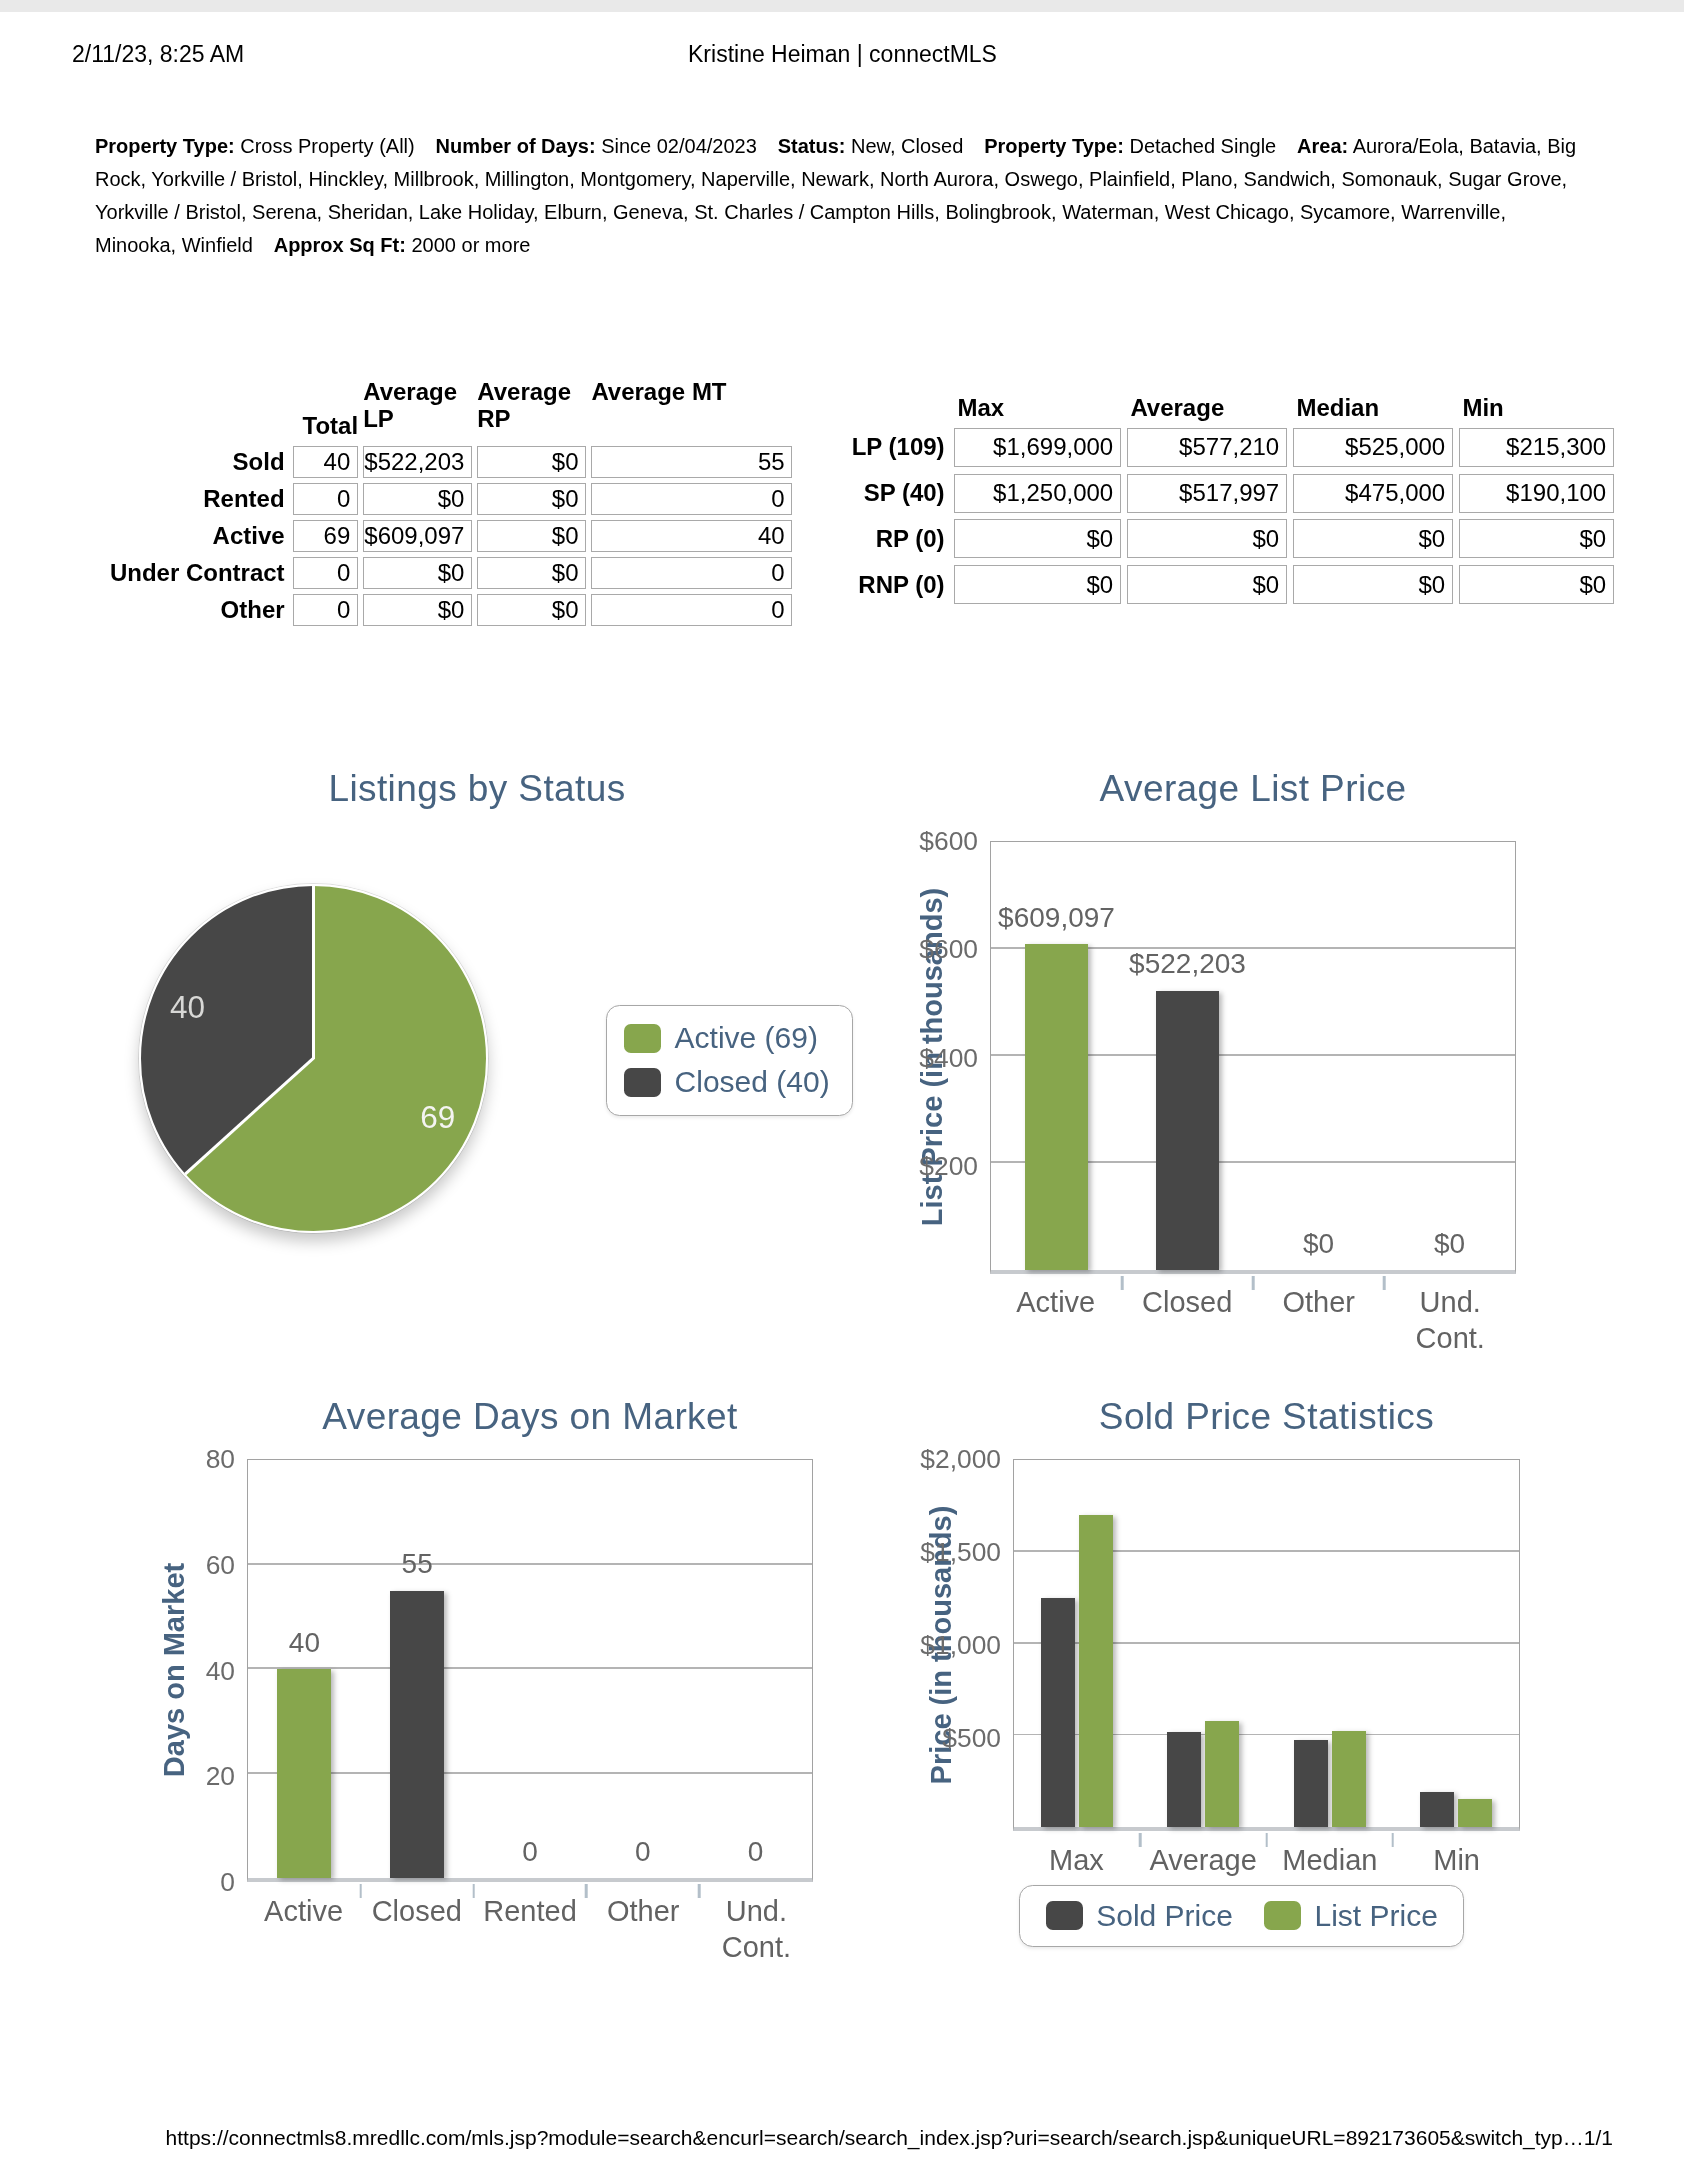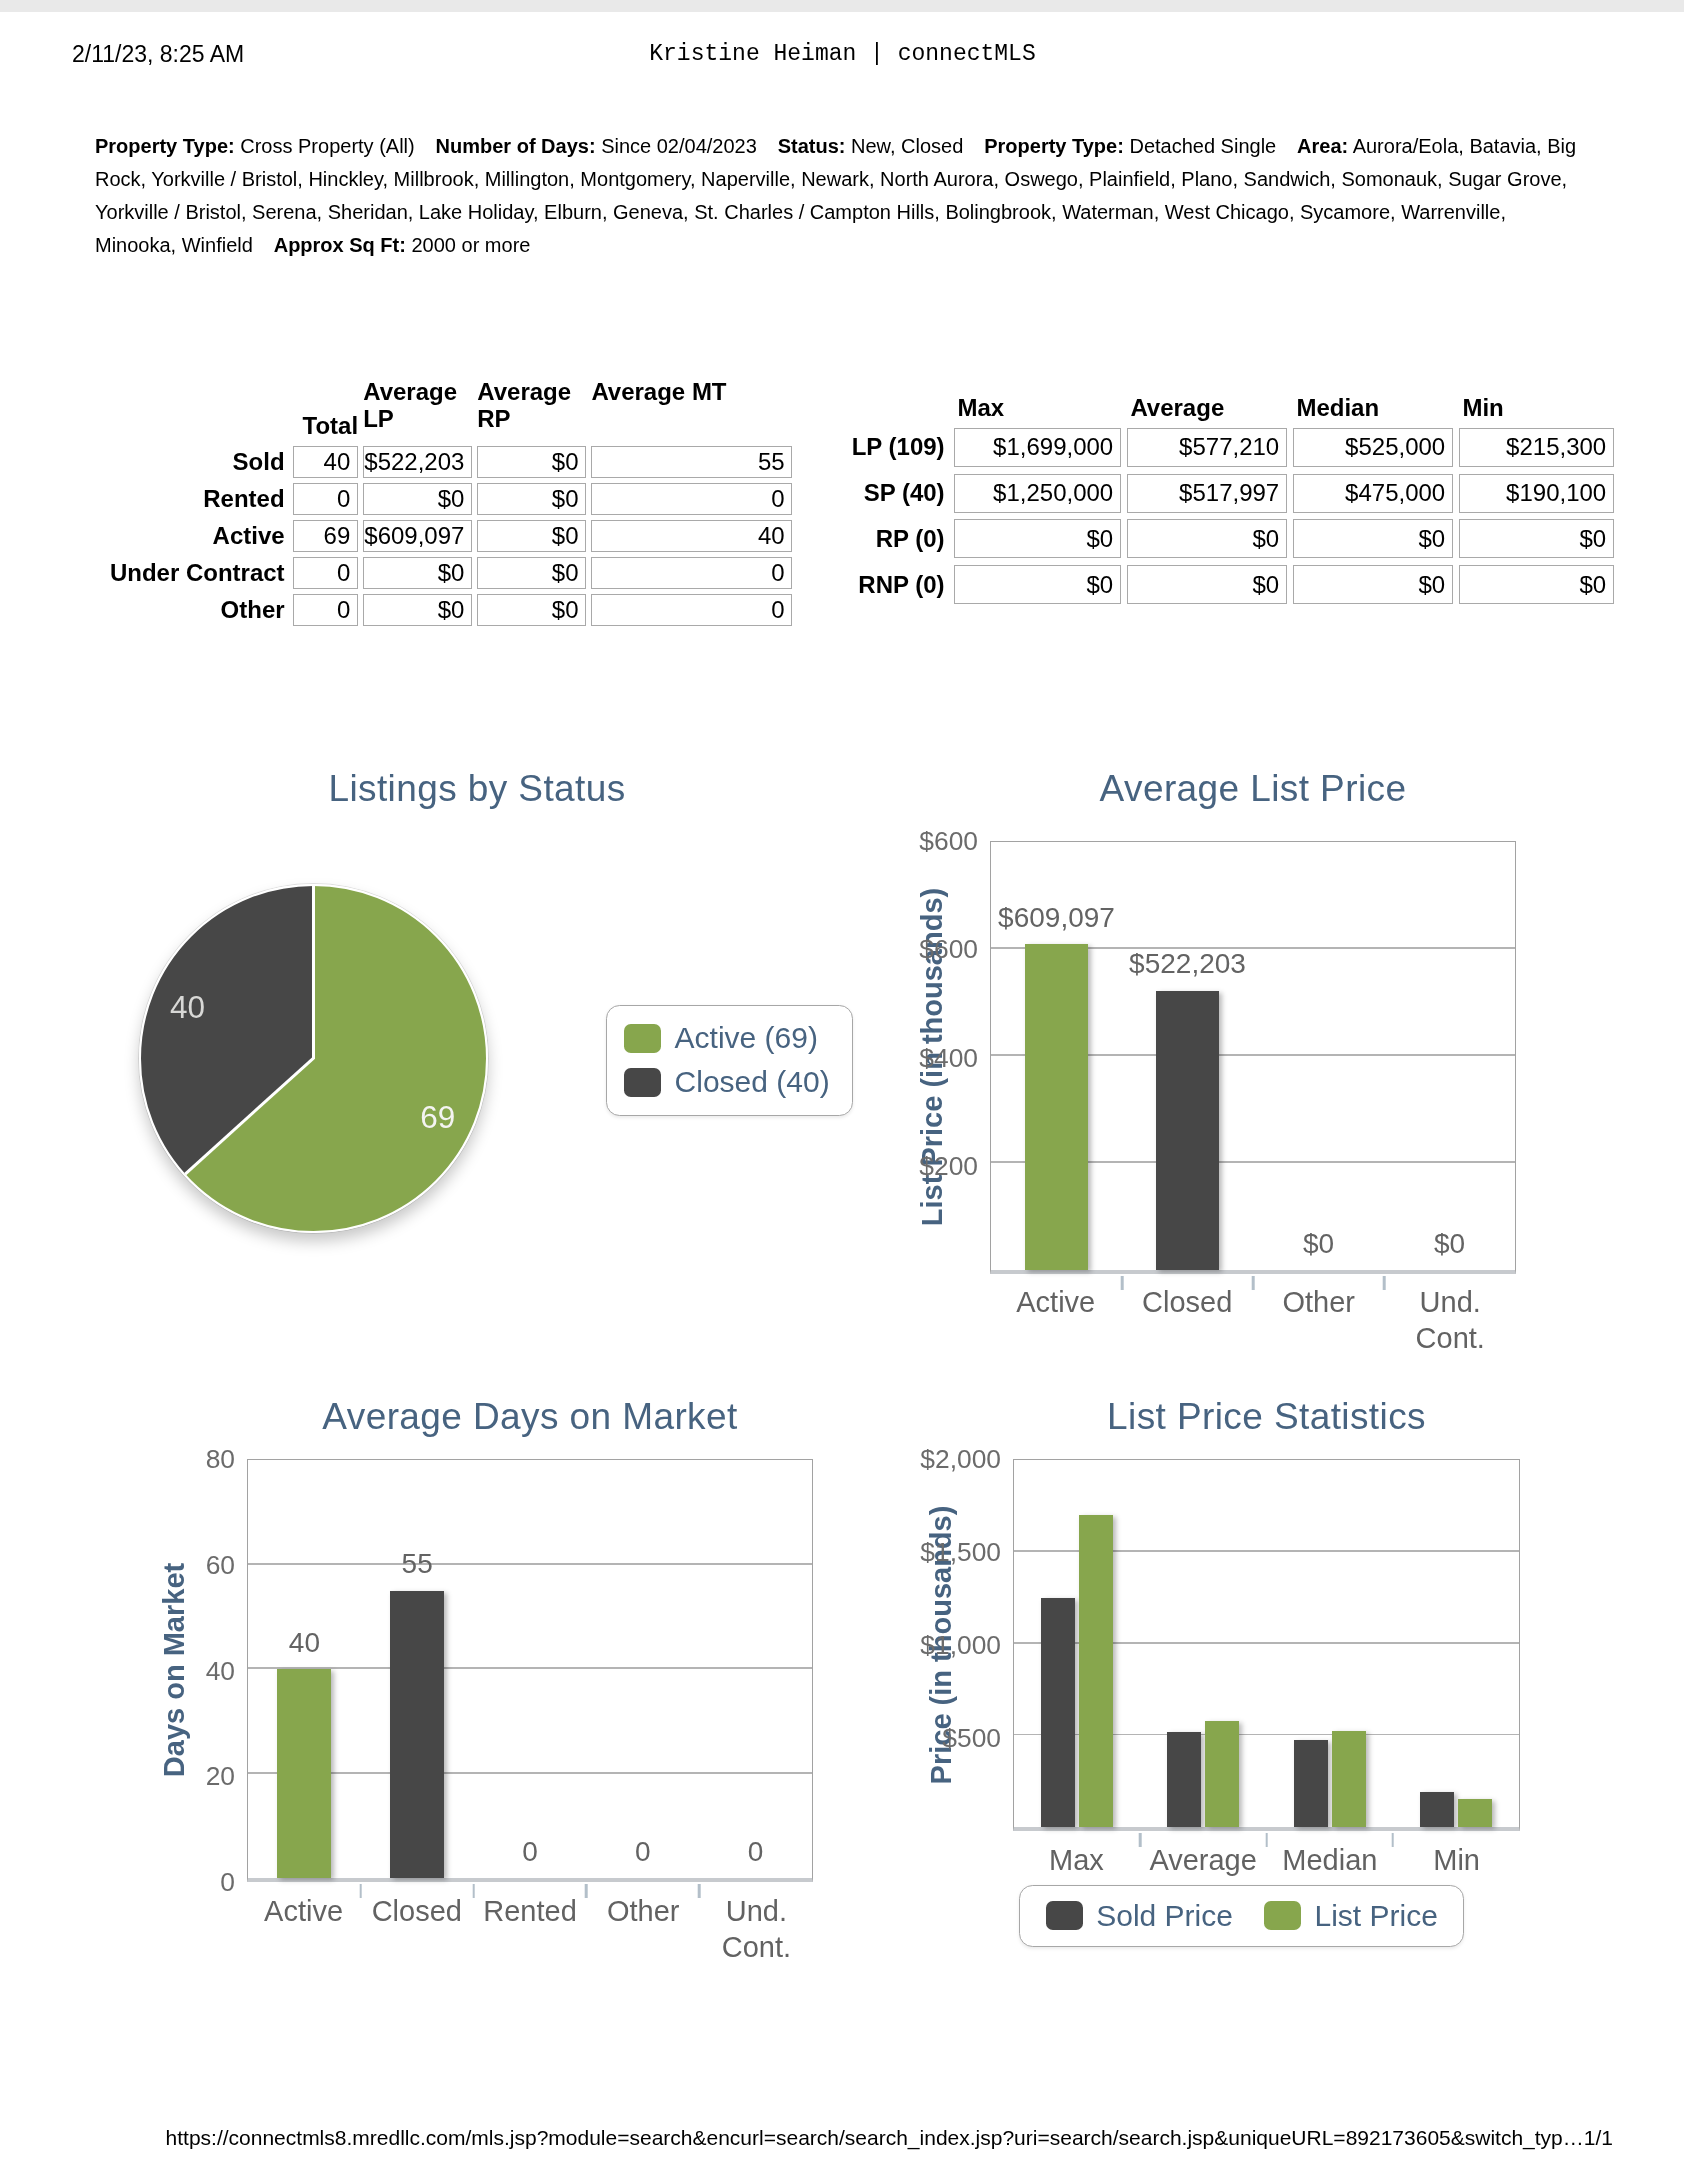--- a/index.html
+++ b/index.html
@@ -9,21 +9,21 @@
     position:relative; width:1685px; height:2181px; background:#ffffff;
     margin:12px auto; overflow:hidden; color:#000;
   }
 
   
   .print-header {
     position:absolute; top:29px; left:72px; right:72px;
     display:grid; grid-template-columns:1fr auto 1fr; font-size:23px; color:#000;
   }
   .ph-date { justify-self:start; }
-  .ph-title { justify-self:center;font-family:Liberation Mono, monospace; }
+  .ph-title { justify-self:center; }
   .print-footer {
     position:absolute; top:2114px; left:75px; right:72px;
     display:flex; justify-content:flex-end; font-size:21px;
   }
   .pf-url { max-width:1448px; white-space:nowrap; overflow:hidden; }
 
   
   .criteria {
     position:absolute; left:95px; top:118px; width:1496px;
     font-size:20px; line-height:33px;
@@ -292,21 +292,21 @@
     <div class="xlabels">
         <div class="xlabel">Active</div>
         <div class="xlabel">Closed</div>
         <div class="xlabel">Rented</div>
         <div class="xlabel">Other</div>
         <div class="xlabel">Und. Cont.</div>
       </div>
   </section>
 
   <section class="chart-section sec-lps">
-    <h2 class="chart-title">List Price Statistics</h2>
+    <h2 class="chart-title">Sold Price Statistics</h2>
     <div class="y-title">Price (in thousands)</div>
     <div class="ylabels">
         <div class="ytick" style="bottom: 25%;">$500</div>
         <div class="ytick" style="bottom: 50%;">$1,000</div>
         <div class="ytick" style="bottom: 75%;">$1,500</div>
         <div class="ytick" style="bottom: 100%;">$2,000</div>
       </div>
     <div class="plot">
         <div class="gridline" style="bottom: 25%;"></div>
         <div class="gridline" style="bottom: 50%;"></div>

